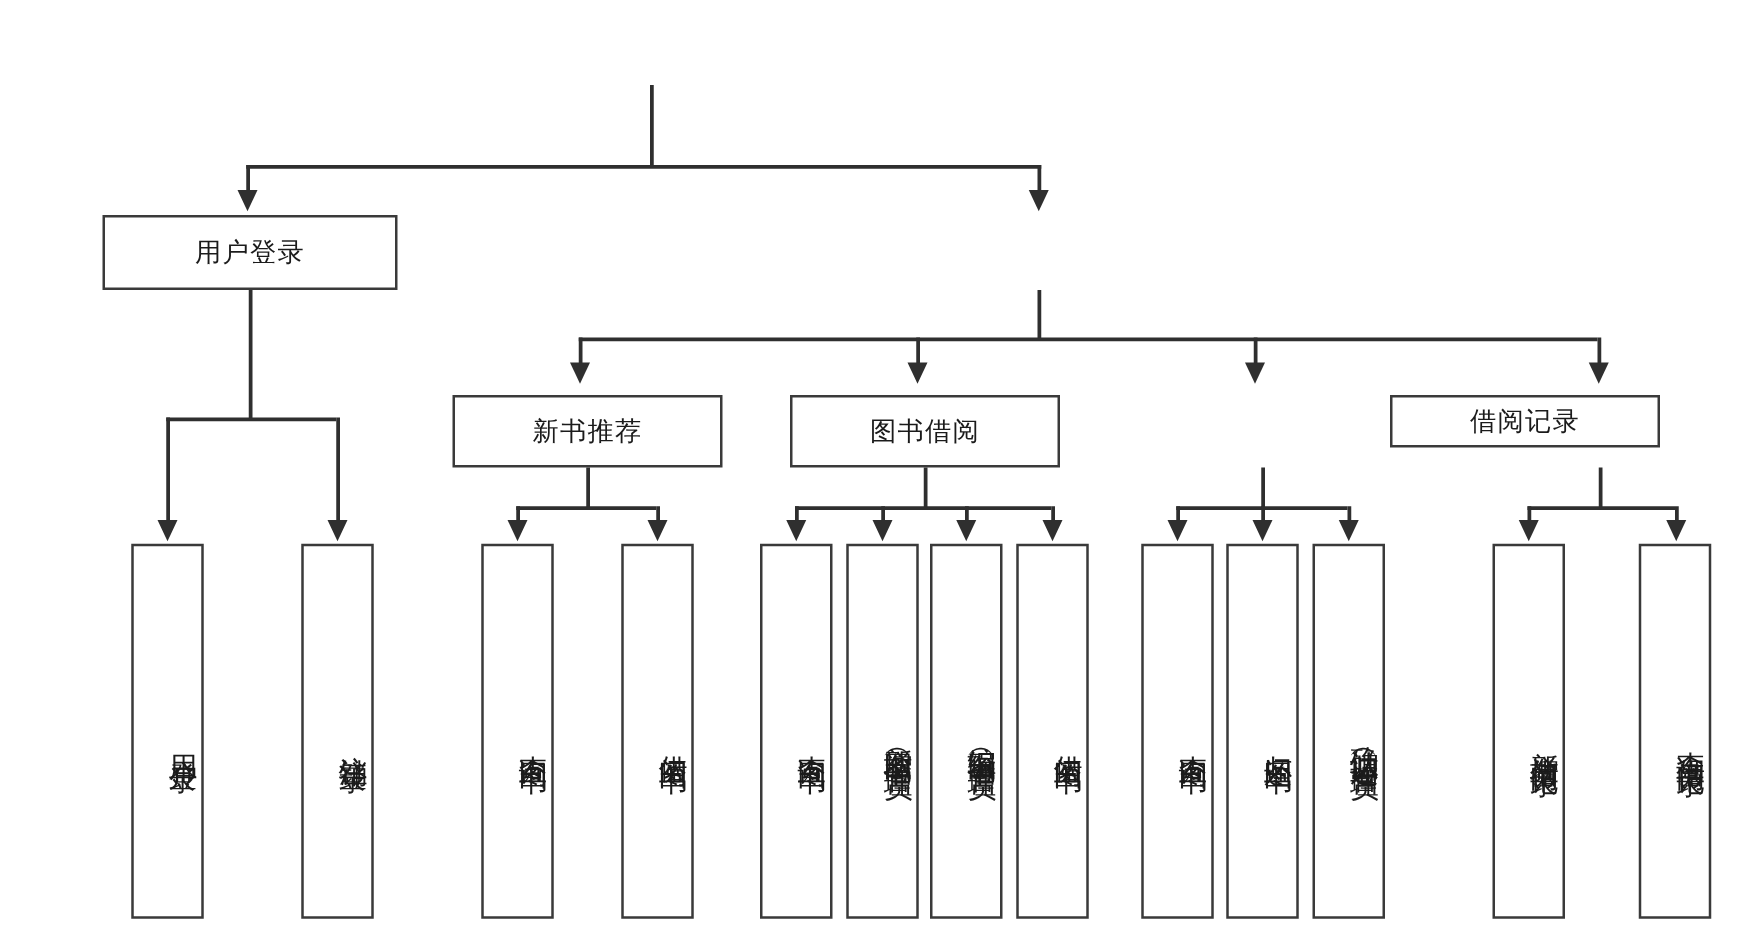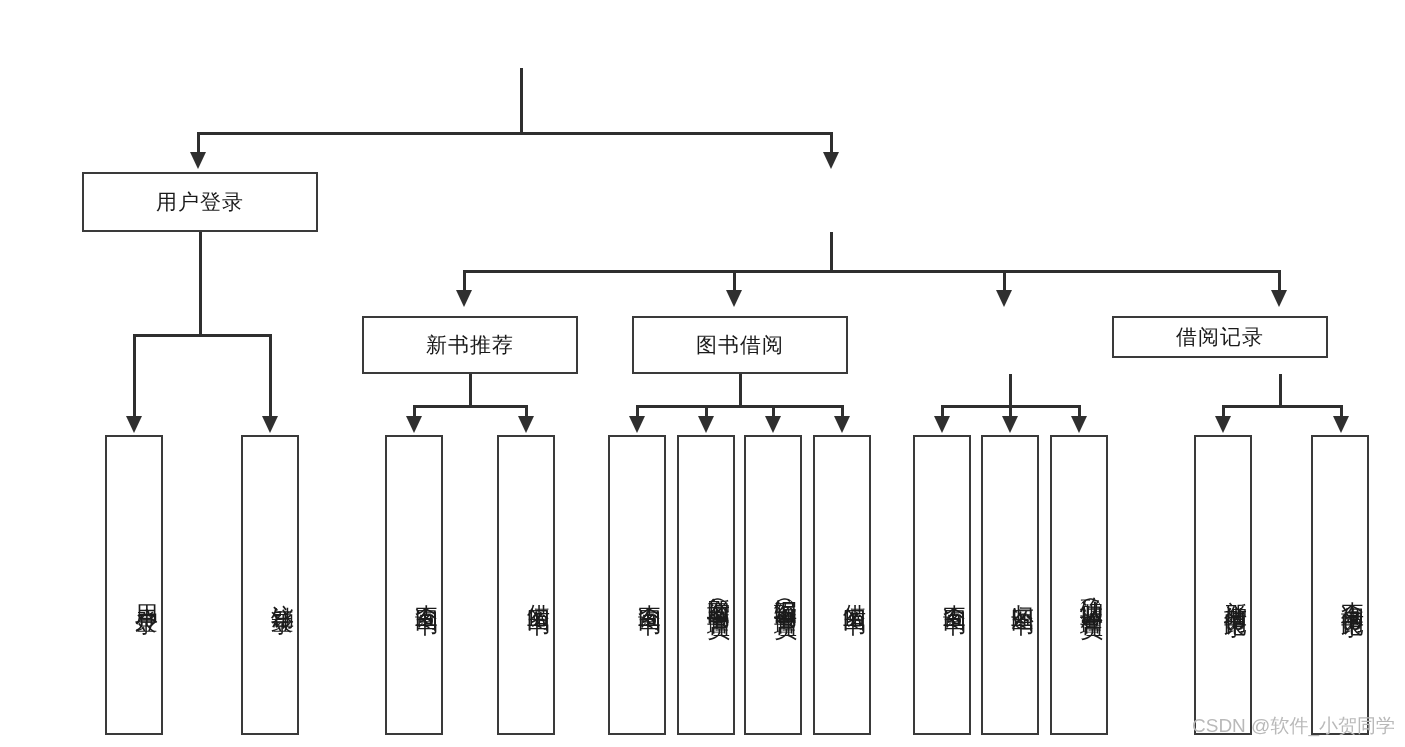--- a/index.html
+++ b/index.html
@@ -179,15 +179,14 @@
     <span class="ltxt">确认归还（管理员）</span>
   </div>
 
   <div class="node leaf" style="left:1194px;top:435px;width:58px;height:300px;">
     <span class="ltxt">新增借阅记录</span>
   </div>
   <div class="node leaf" style="left:1311px;top:435px;width:58px;height:300px;">
     <span class="ltxt">查询借阅记录</span>
   </div>
 
-  <div class="watermark">CSDN @软件_小贺同学</div>
 
 </div>
 
 </body></html>

